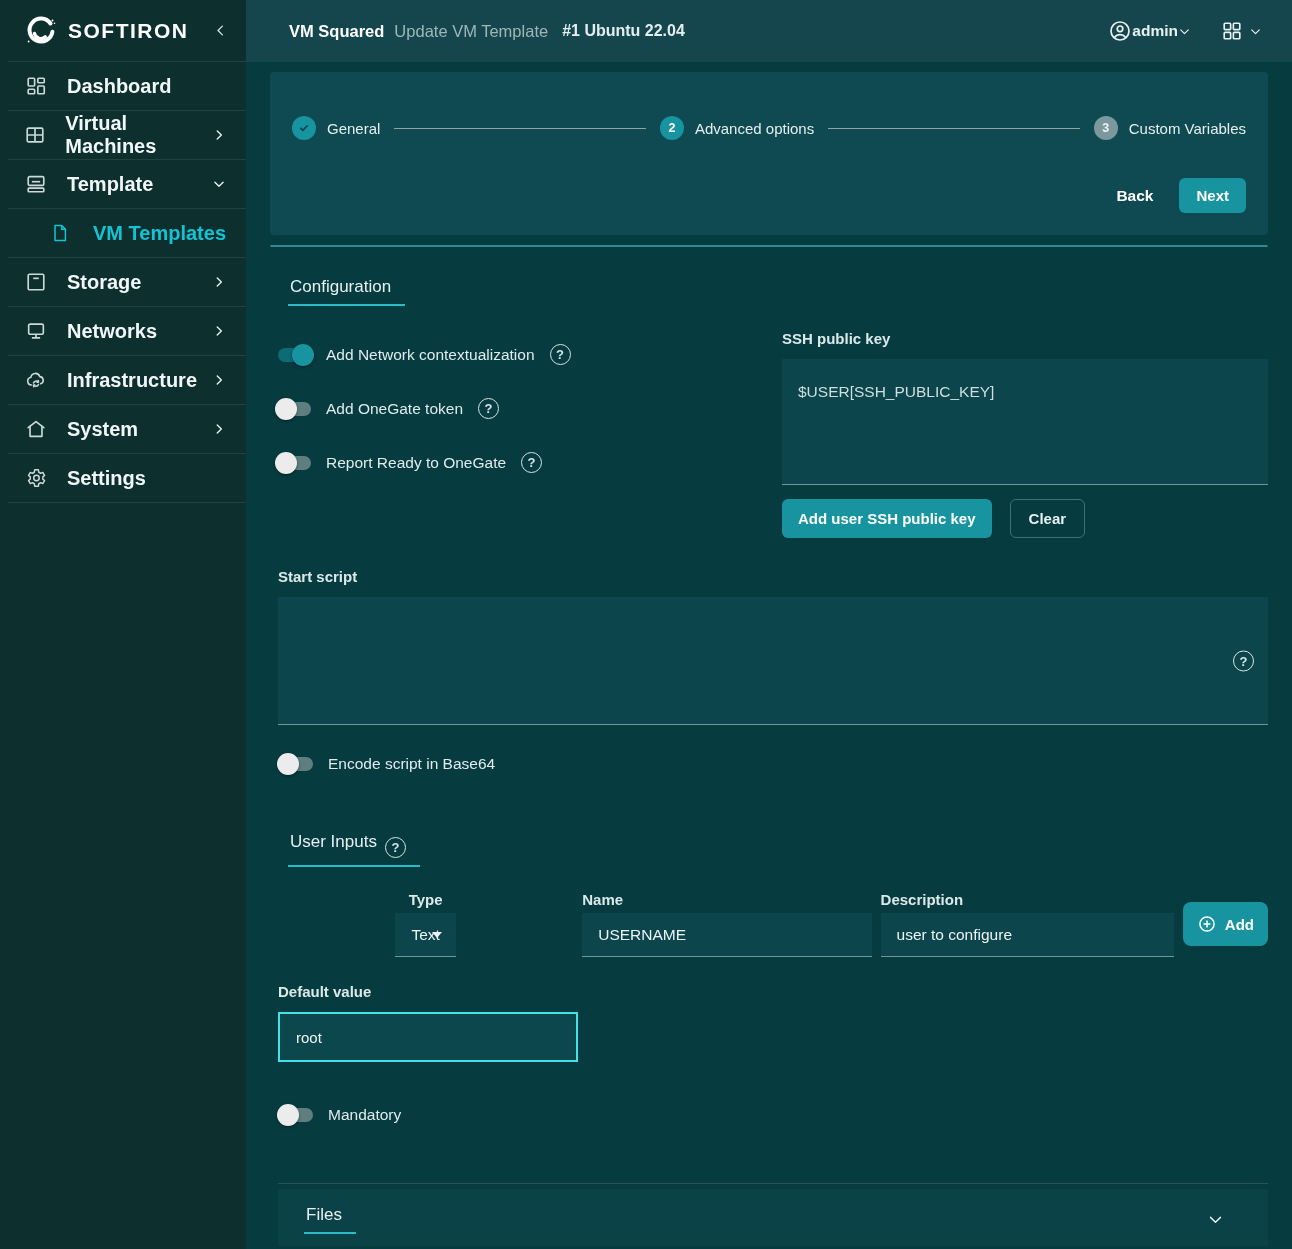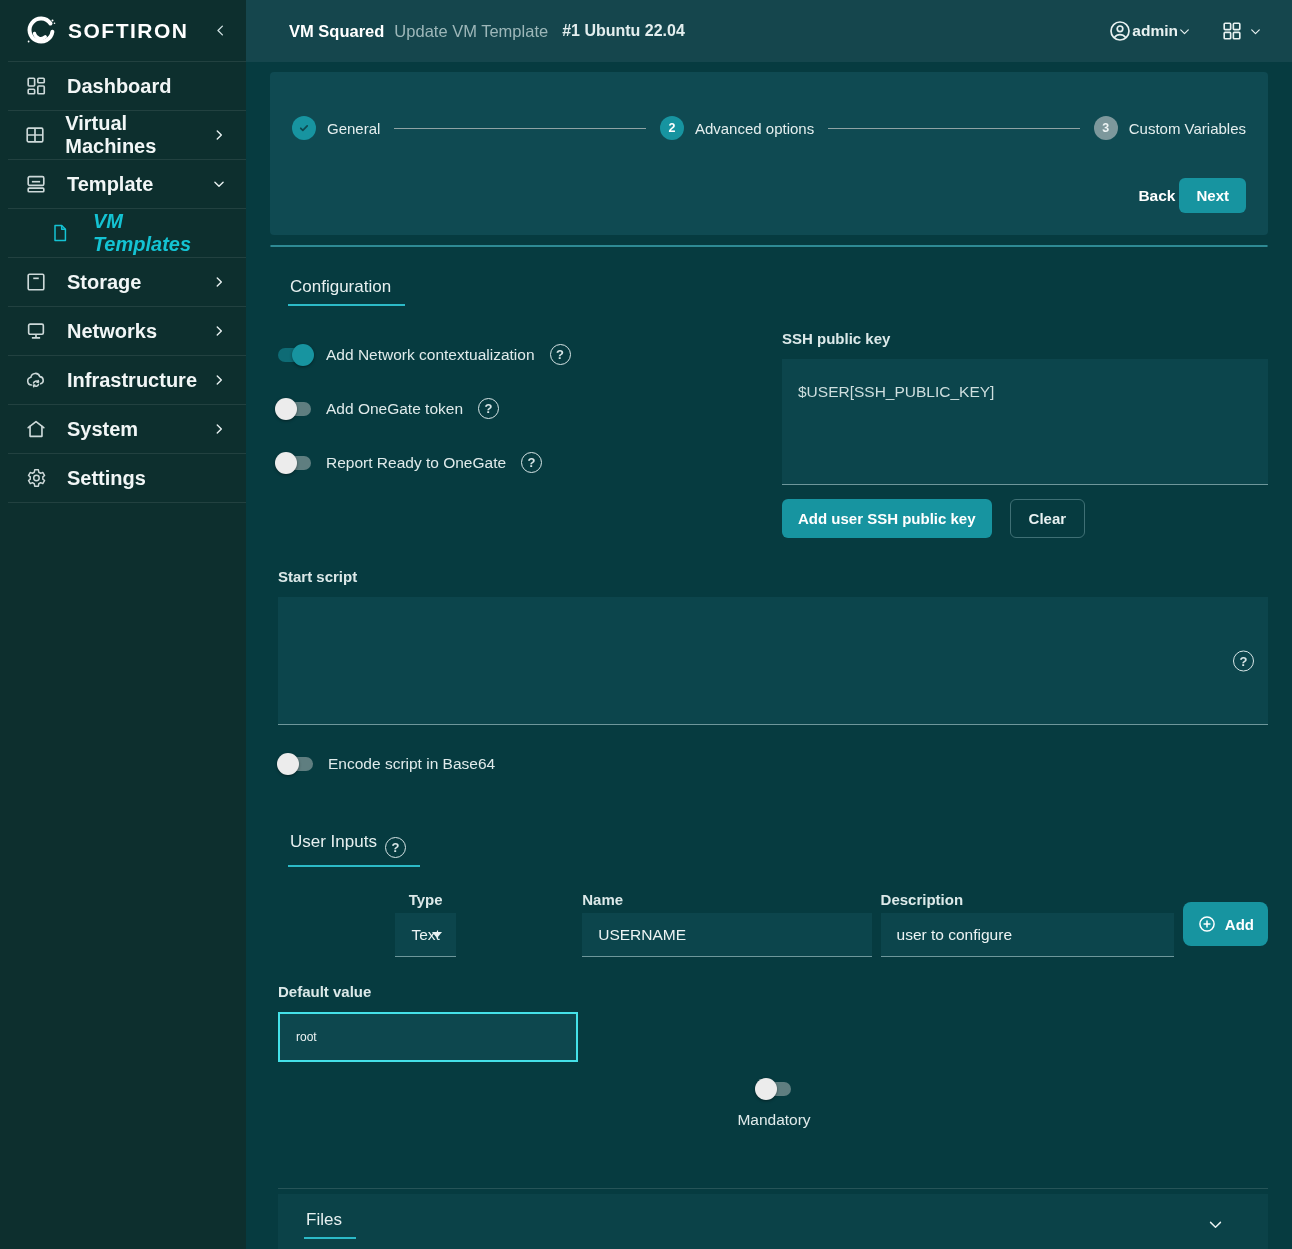--- a/index.html
+++ b/index.html
@@ -25,21 +25,21 @@
   .logo-row{height:62px;display:flex;align-items:center;padding:0 18px 0 16px;border-bottom:1px solid var(--line);}
   .logo-icon{display:flex;align-items:center;margin-right:10px;color:#fff;}
   .brand{font-size:21px;font-weight:800;letter-spacing:1.5px;color:#fff;}
   .collapse-btn{margin-left:auto;color:#cfe0e1;display:flex;cursor:pointer;}
   nav{display:flex;flex-direction:column;}
   .nav-item{height:49px;display:flex;align-items:center;padding:0 20px 0 16px;border-bottom:1px solid var(--line);cursor:pointer;}
   .nav-icon{width:24px;display:flex;justify-content:center;color:#cdd9d9;}
   .nav-label{margin-left:19px;font-size:20px;font-weight:600;color:#f1f6f6;}
   .nav-chevron{margin-left:auto;color:#e8f1f1;display:flex;}
   .nav-item.sub .nav-icon{margin-left:24px;color:#14C3D3;}
-  .nav-item.sub .nav-label{color:#14C3D3;margin-left:21px;font-style:italic;}
+  .nav-item.sub .nav-label{color:#14C3D3;margin-left:21px;}
 
   
   .right{flex:1;display:flex;flex-direction:column;min-width:0;}
   .topbar{height:62px;background:var(--header);display:flex;align-items:center;padding:0 30px 0 43px;}
   .tb-app{font-size:16.5px;font-weight:700;color:#fff;}
   .tb-page{font-size:16.5px;font-weight:500;color:#9DB7B9;margin-left:10px;}
   .tb-res{font-size:16px;font-weight:600;color:#E3EEEE;margin-left:14px;}
   .tb-right{margin-left:auto;display:flex;align-items:center;gap:30px;}
   .tb-user{display:flex;align-items:center;gap:0;color:#E8F1F1;cursor:pointer;}
   .tb-user .uname{font-size:15.5px;font-weight:700;}
@@ -50,21 +50,21 @@
   
   .stepper-card{background:var(--card);border-radius:4px;padding:44px 22px 22px 22px;}
   .steps{display:flex;align-items:center;}
   .step{display:flex;align-items:center;gap:11px;white-space:nowrap;}
   .step-circle{width:24px;height:24px;border-radius:50%;display:flex;align-items:center;justify-content:center;font-size:12.5px;font-weight:600;color:#fff;}
   .step-circle.done{background:var(--accent);}
   .step-circle.active{background:var(--accent);}
   .step-circle.pending{background:#7D989C;color:#EDF4F4;}
   .step-label{font-size:15px;color:#E4EEEE;}
   .step-line{flex:1;height:0;border-top:1.6px solid #8FA3A4;margin:0 14px;}
-  .wizard-actions{display:flex;justify-content:flex-end;align-items:center;margin-top:38px;}
+  .wizard-actions{display:flex;justify-content:flex-end;align-items:center;gap:22px;margin-top:38px;}
   .btn-text{background:none;border:none;color:#fff;font-size:15.5px;font-weight:700;cursor:pointer;padding:8px 4px;}
   .btn-primary{background:var(--accent);border:none;color:#fff;font-size:15px;font-weight:700;border-radius:6px;padding:9px 17px;cursor:pointer;}
 
   
   .tabstrip{margin-top:10px;height:48px;border:1px solid #2E8A94;border-radius:6px;display:flex;align-items:stretch;padding-left:62px;position:relative;overflow:hidden;}
   .tab{display:flex;align-items:center;gap:9px;padding:0 19px;font-size:15.5px;color:var(--muted);cursor:pointer;border-bottom:3px solid transparent;white-space:nowrap;}
   .tab .t-icon{display:flex;color:#8FA8AA;}
   .tab.active{color:var(--accent2);border-bottom-color:var(--accent2);}
   .tab.active .t-icon{color:var(--accent2);}
   .tab-partial{display:flex;align-items:center;margin-left:6px;width:18px;overflow:hidden;color:#8FA8AA;}
@@ -104,22 +104,22 @@
   .finput{background:var(--input);border:none;border-bottom:1px solid #6E979B;color:#EDF4F4;font-size:15.5px;padding:0 16px;height:44px;outline:none;width:100%;}
   .fselect{background:var(--input);border:none;border-bottom:1px solid #6E979B;color:#EDF4F4;font-size:15.5px;padding:0 16px;height:44px;display:flex;align-items:center;cursor:pointer;position:relative;}
   .fselect .caret{position:absolute;right:14px;width:0;height:0;border-left:5px solid transparent;border-right:5px solid transparent;border-top:6px solid #E8F1F1;}
   .w-type{width:300px;align-items:center;}
   .w-name{width:294px;margin-left:0;}
   .w-desc{width:298px;}
   .btn-add{margin-left:auto;margin-right:0;background:var(--accent);border:none;color:#fff;font-size:15px;font-weight:700;border-radius:8px;padding:0 14px;height:44px;display:flex;align-items:center;gap:8px;cursor:pointer;}
   .btn-add .plus{display:flex;color:#fff;}
 
   .def-label{margin-top:26px;}
-  .def-input{width:300px;height:50px;background:#0D474E;border:2px solid var(--focus);color:#EDF4F4;font-size:12px;padding:0 16px;outline:none;}
-  .mand-row{margin-top:20px;margin-left:2px;flex-direction:column;}
+  .def-input{width:300px;height:50px;background:#0D474E;border:2px solid var(--focus);color:#EDF4F4;font-size:15px;padding:0 16px;outline:none;}
+  .mand-row{margin-top:44px;margin-left:2px;}
   .divider{border:none;border-top:1px solid rgba(255,255,255,.13);margin:26px 0 0 0;}
 
   .accordion{background:var(--panel2);margin-top:5px;padding:14px 24px 0 26px;position:relative;}
   .accordion .sec-head{margin:2px 0 12px 0;}
   .accordion .chev{position:absolute;right:44px;top:22px;color:#E8F1F1;cursor:pointer;display:flex;}
   .accordion.grow{flex:1;}
 
   svg{display:block;}
 </style>
 </head>

